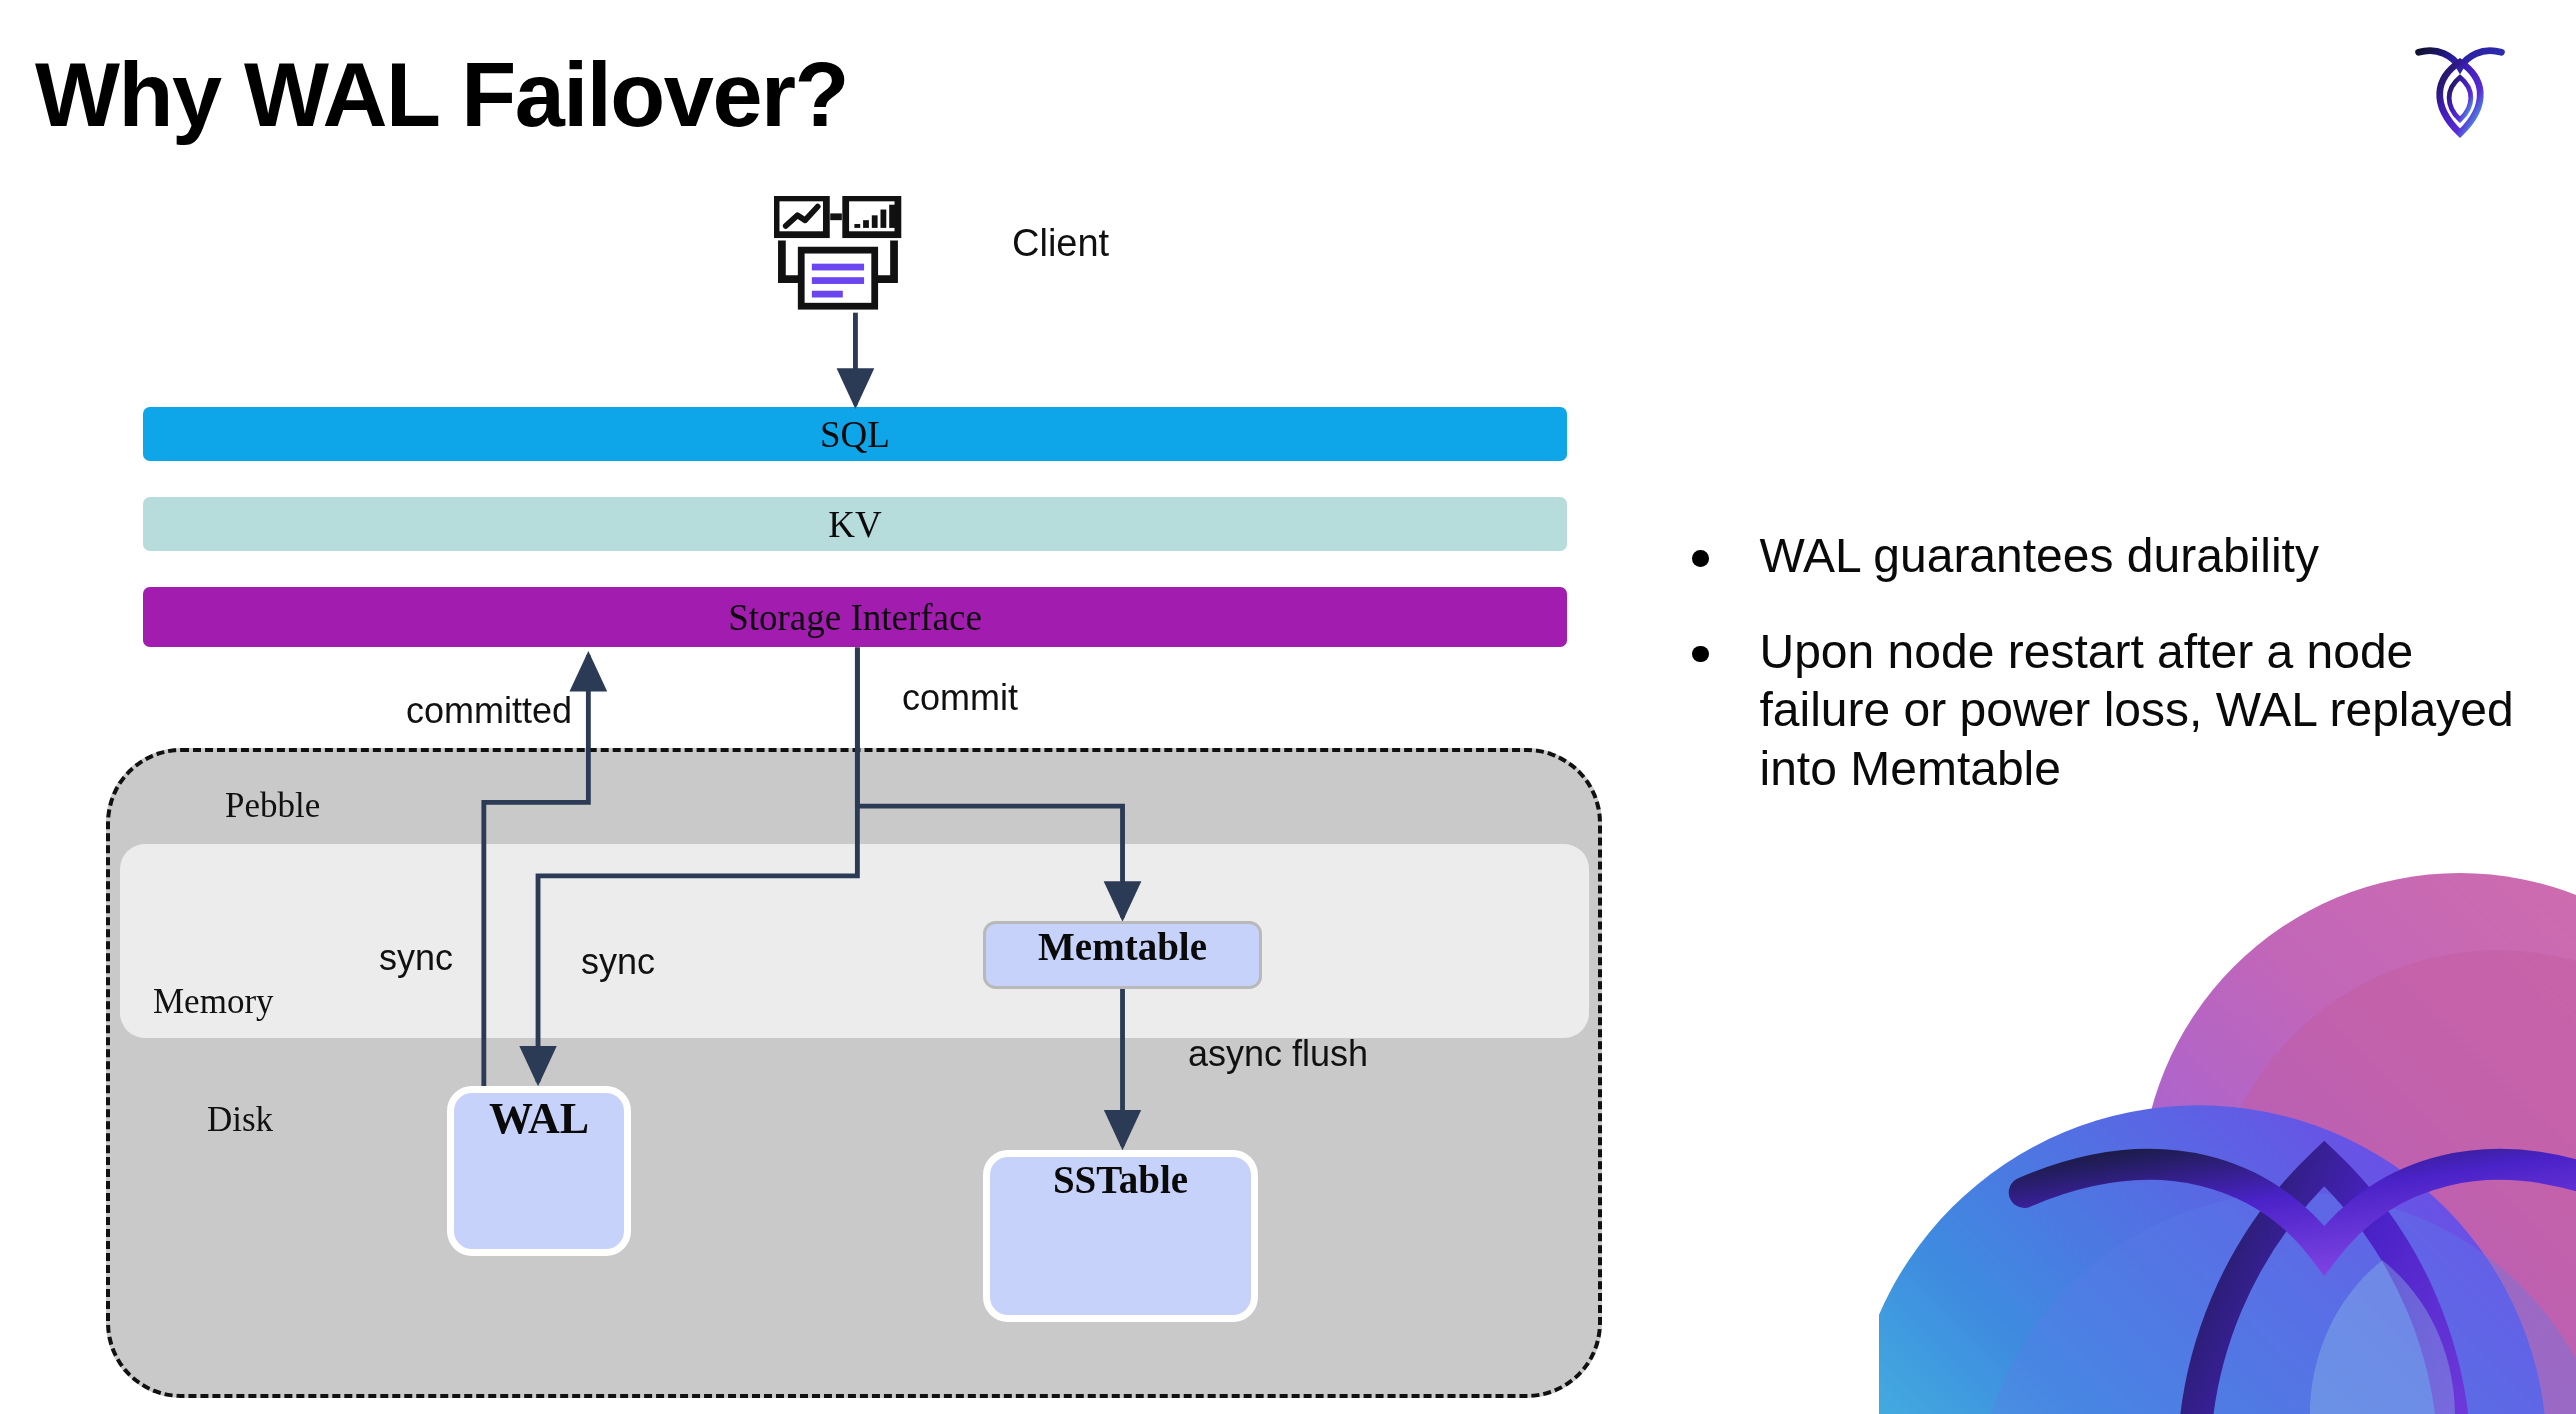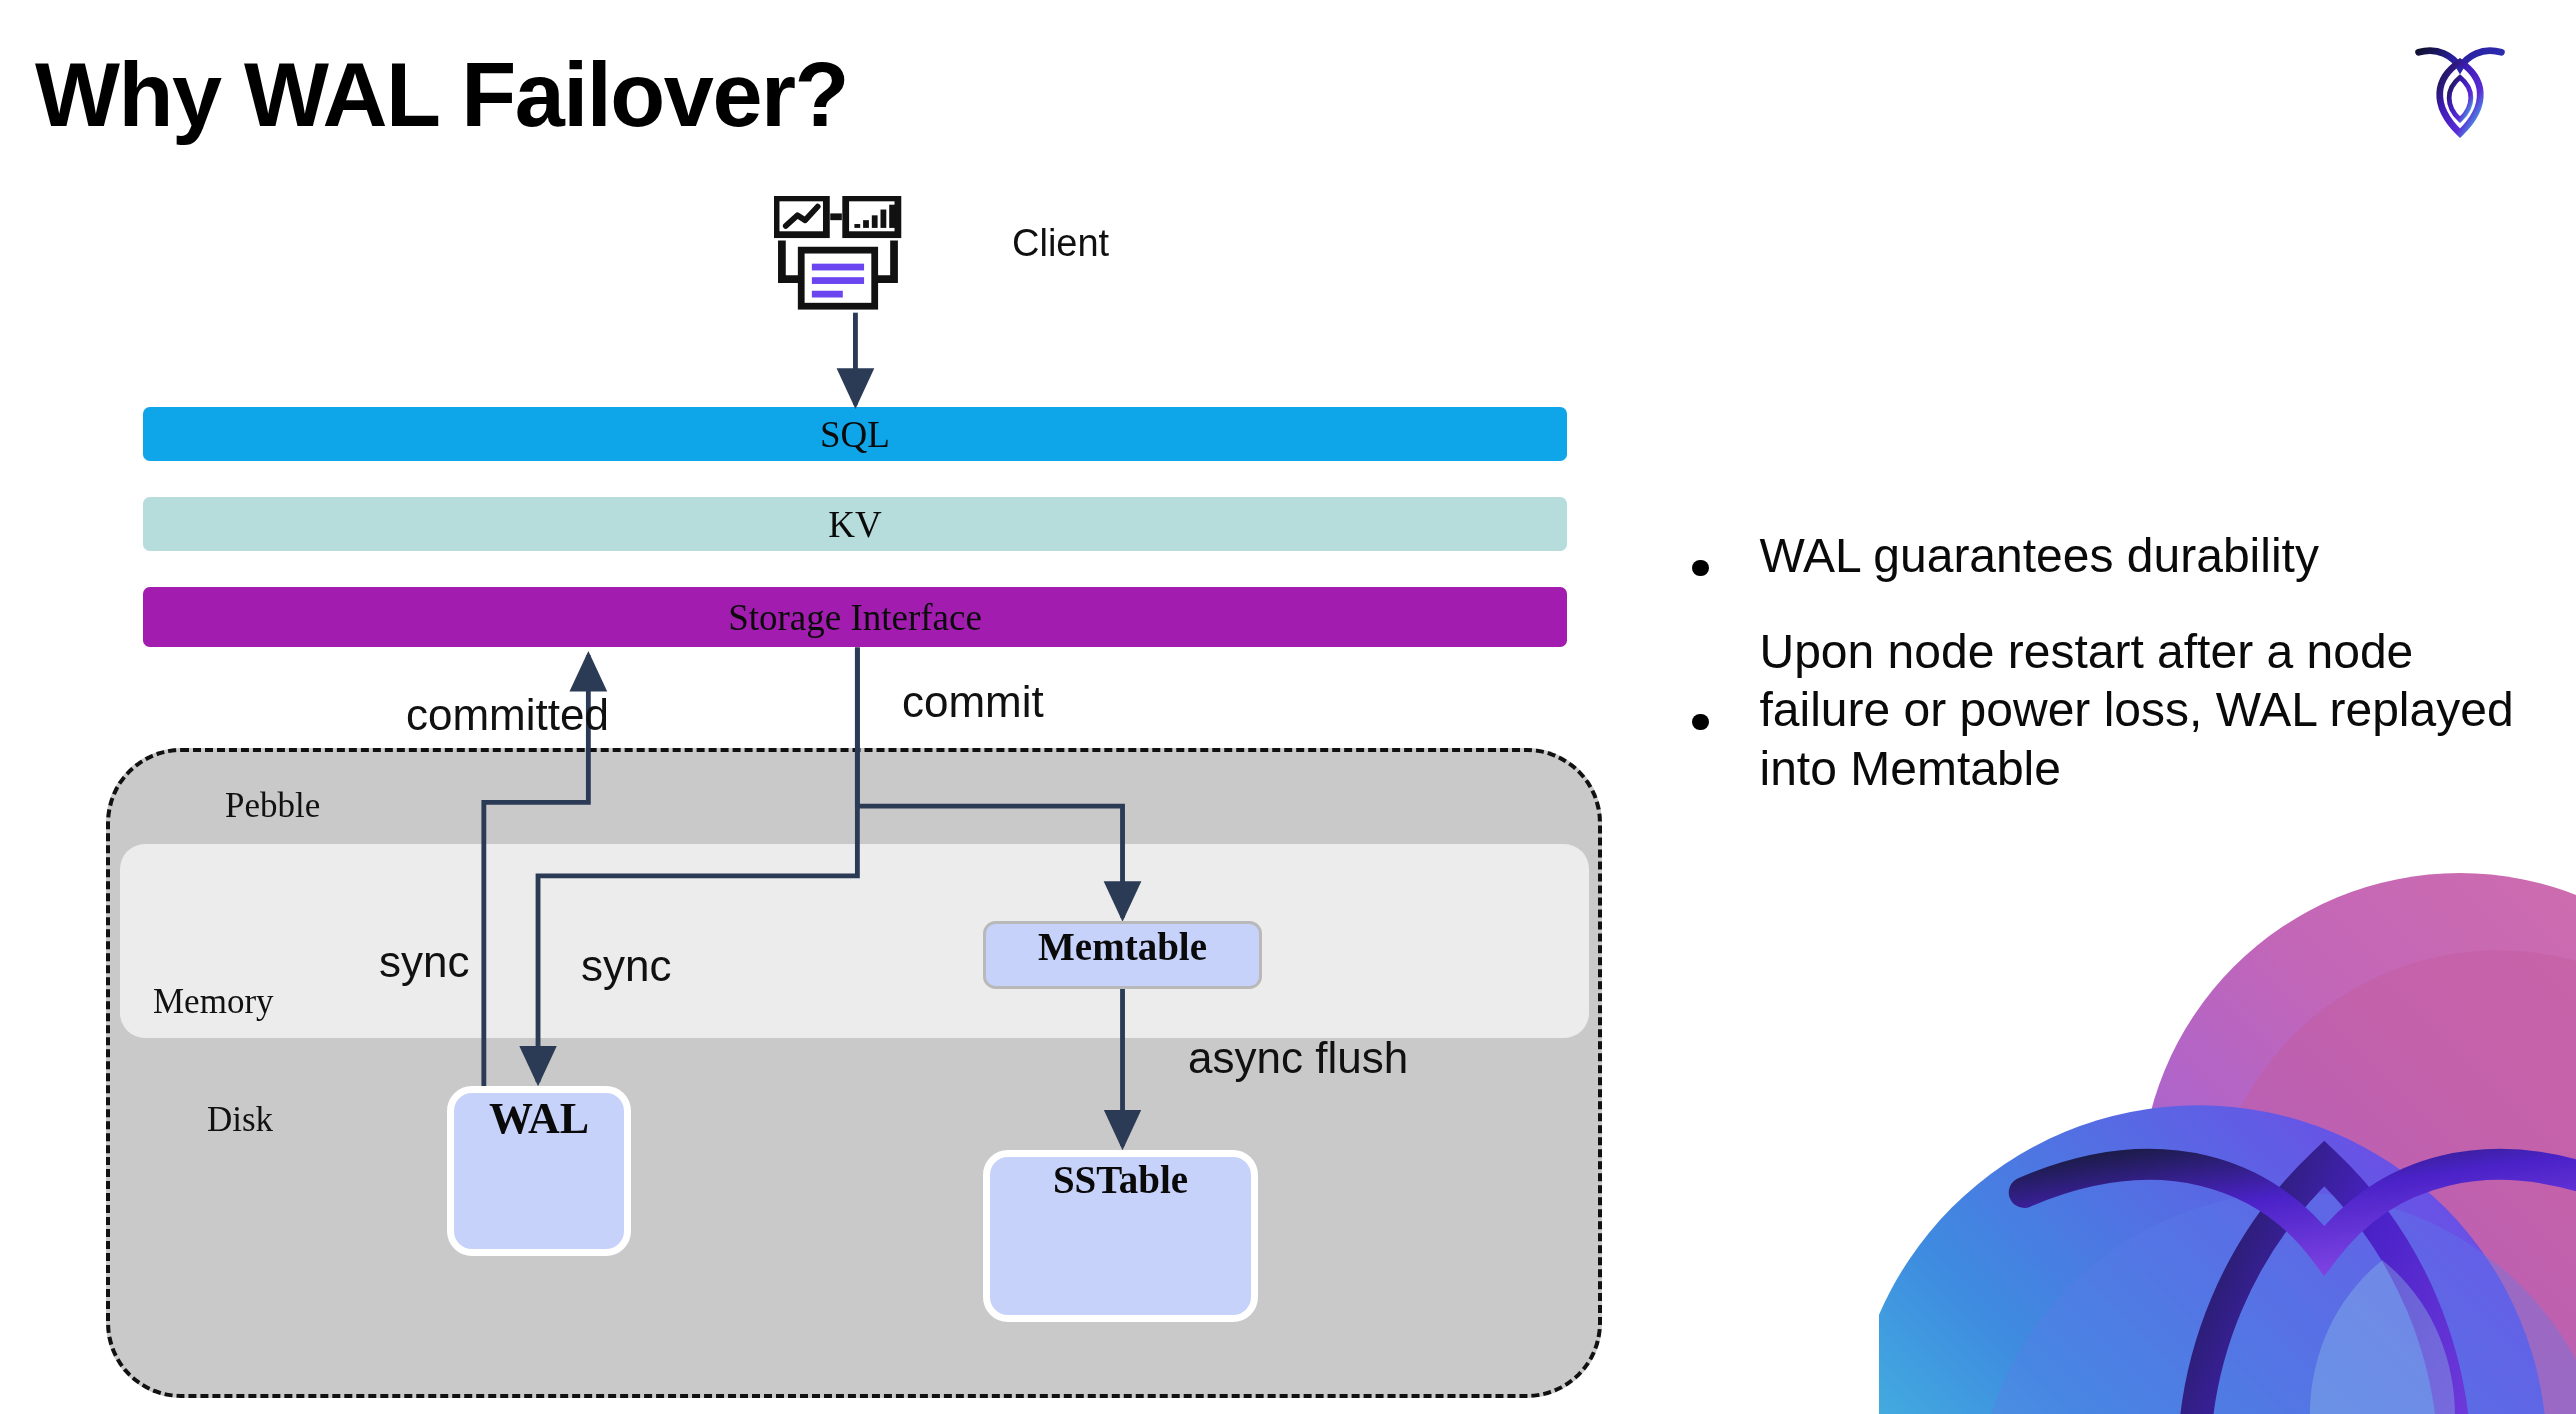--- a/index.html
+++ b/index.html
@@ -146,21 +146,21 @@
     left: 983px; top: 1150px; width: 275px; height: 172px;
     border: 7.7px solid #ffffff;
     border-radius: 25px;
     font-size: 39px;
   }
 
   
   .edge-label {
     position: absolute;
     font-family: "Liberation Sans", sans-serif;
-    font-size: 44px;
+    font-size: 36px;
     color: #111111;
     white-space: nowrap;
   }
   #label-committed { left: 406px; top: 690px; }
   #label-commit    { left: 902px; top: 677px; }
   #label-sync-left { left: 379px; top: 937px; }
   #label-sync-right{ left: 581px; top: 941px; }
   #label-asyncflush{ left: 1188px; top: 1033px; }
 
   
@@ -174,21 +174,21 @@
 
   
   #bullets {
     position: absolute;
     left: 1692px;
     top: 527px;
     width: 832px;
   }
   .bullet-row {
     display: flex;
-    align-items: center;
+    align-items: flex-start;
     margin-bottom: 37px;
   }
   .bullet-dot {
     width: 16.5px;
     height: 16.5px;
     border-radius: 50%;
     background: #000000;
     flex: 0 0 auto;
     margin-top: 23px;
   }

